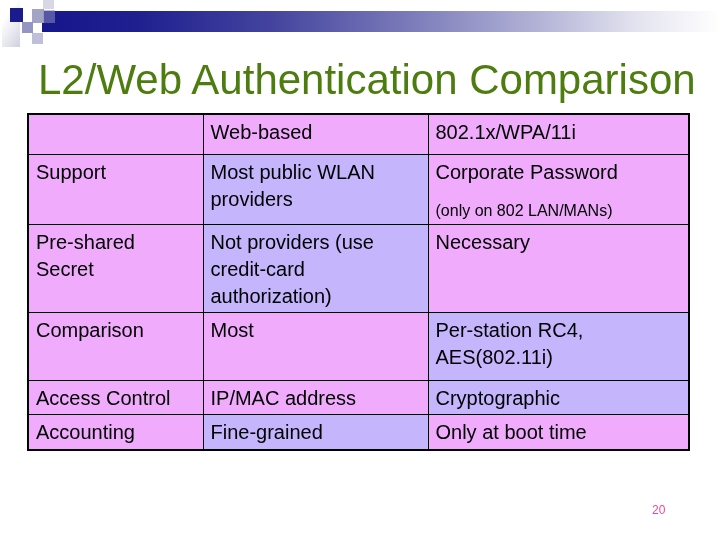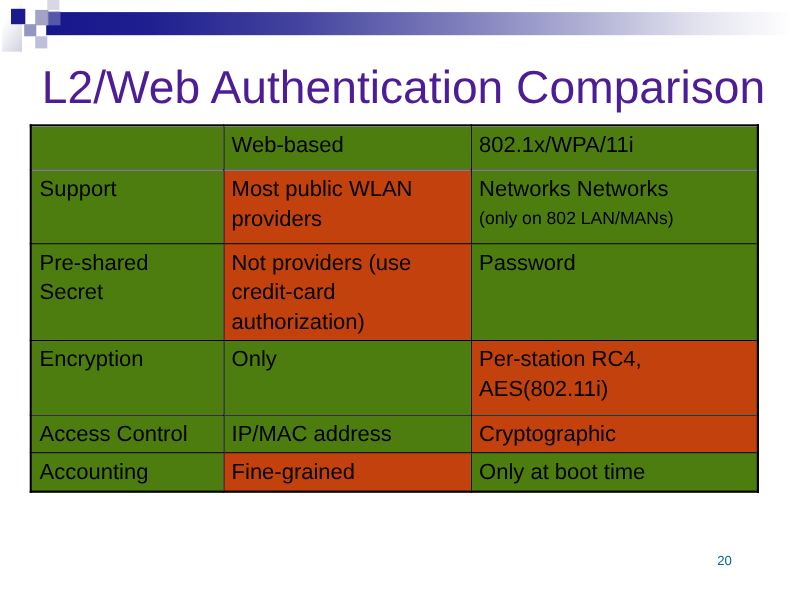--- a/index.html
+++ b/index.html
@@ -36,56 +36,56 @@
   .sq-peri-low  { left: 22px; top: 22px; width: 11px; height: 11px; background: #9595c3; }
   .sq-lavender  { left: 32px; top: 33px; width: 11px; height: 11px; background: #bfbfda; }
 
   
   .title {
     position: absolute;
     left: 38px; top: 56px;
     font-size: 42px;
     line-height: 1.15;
     white-space: nowrap;
-    color: #4c1d95;
+    color: #4d7c0f;
   }
 
   
   table.cmp {
     position: absolute;
     left: 27px; top: 113px;
     width: 661px;
     border-collapse: collapse;
     table-layout: fixed;
     border: 2px solid #000;
   }
   table.cmp td {
     border: 1px solid #000;
     vertical-align: top;
     padding: 4px 6px 2px 7px;
     font-size: 20px;
     line-height: 27px;
-    background: #4d7c0f;
+    background: #f0abfc;
     overflow: hidden;
   }
   table.cmp td.label-cell { padding-right: 32px; }
-  table.cmp td.hl { background: #c2410c; }
+  table.cmp td.hl { background: #c4b5fd; }
   .note {
     display: block;
     font-size: 16px;
     line-height: 22px;
-    margin-top: 3px;
+    margin-top: 14px;
   }
 
   
   .pagenum {
     position: absolute;
     left: 652px; top: 503px;
     font-size: 12px;
-    color: #0369a1;
+    color: #ec4899;
     text-align: center;
   }
 </style>
 </head>
 <body>
 
 <div class="slide">
 
   <div class="deco-hbar"></div>
   <div class="deco-vbar"></div>
@@ -108,34 +108,34 @@
       <tr style="height:40px">
         <td class="label-cell"></td>
         <td>Web-based</td>
         <td>802.1x/WPA/11i</td>
       </tr>
 
       <tr style="height:67px">
         <td class="label-cell">Support</td>
         <td class="hl">Most public WLAN providers</td>
         <td>
-          <span>Networks Networks</span>
+          <span>Corporate Password</span>
           <span class="note">(only on 802 LAN/MANs)</span>
         </td>
       </tr>
 
       <tr style="height:64px">
         <td class="label-cell">Pre-shared Secret</td>
         <td class="hl">Not providers (use credit-card authorization)</td>
-        <td>Password</td>
+        <td>Necessary</td>
       </tr>
 
       <tr style="height:68px">
-        <td class="label-cell">Encryption</td>
-        <td>Only</td>
+        <td class="label-cell">Comparison</td>
+        <td>Most</td>
         <td class="hl">Per-station RC4, AES(802.11i)</td>
       </tr>
 
 
       <tr style="height:24px">
         <td class="label-cell">Access Control</td>
         <td>IP/MAC address</td>
         <td class="hl">Cryptographic</td>
       </tr>
 

